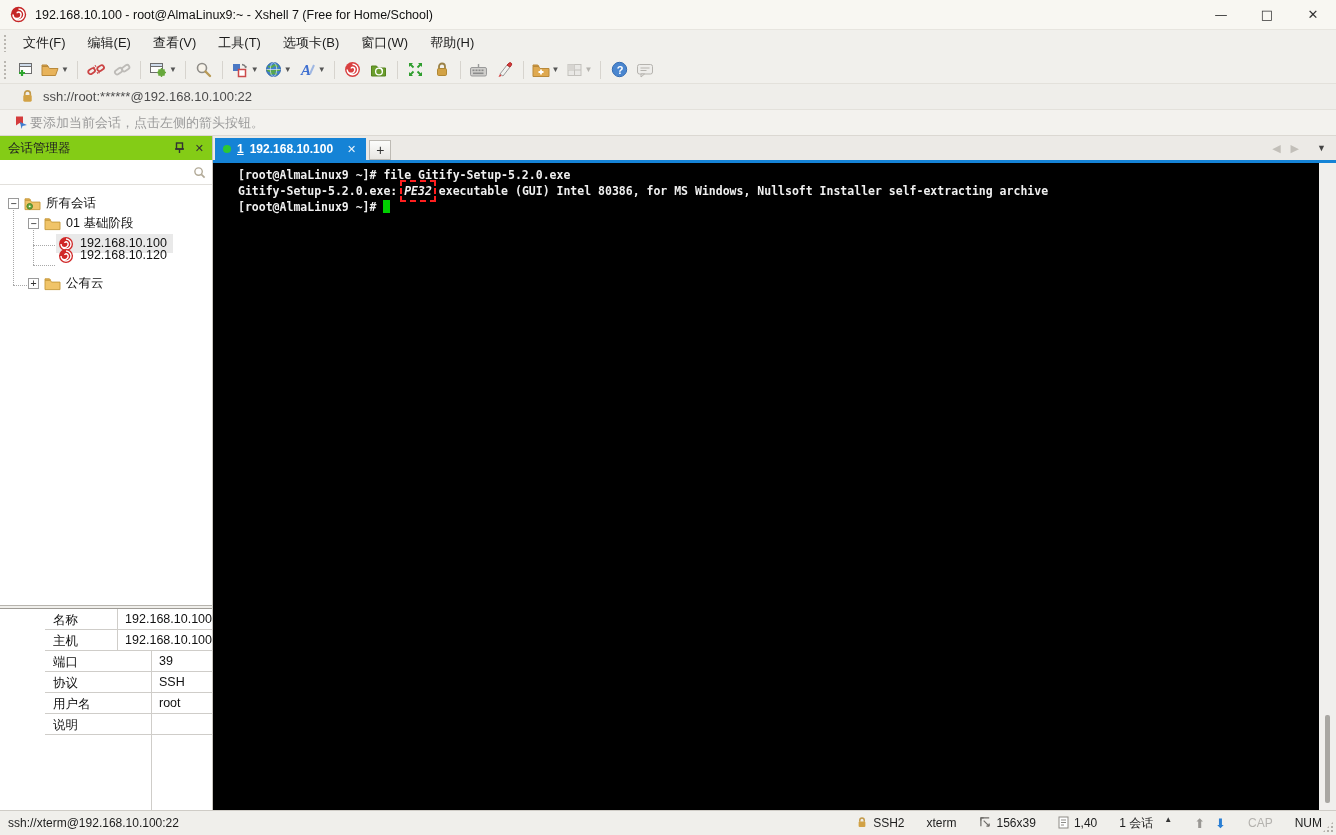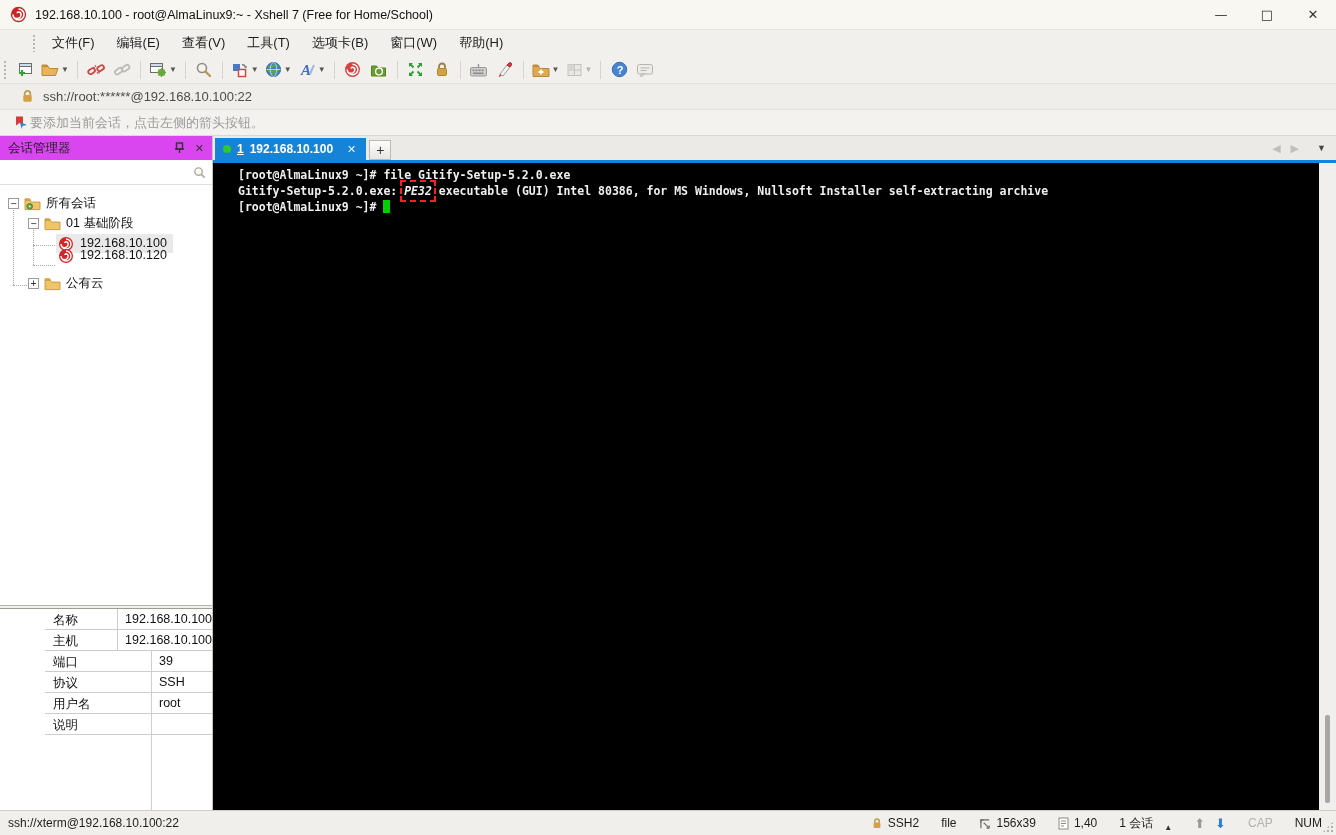--- a/index.html
+++ b/index.html
@@ -11,21 +11,21 @@
   #titlebar { position:absolute; left:0; top:0; width:1336px; height:30px; background:#f8f7f2;
               display:flex; align-items:center; border-bottom:1px solid #e7e5df; }
   #titlebar .app-icon { margin:0 8px 0 10px; width:17px; height:17px; }
   #titlebar .title { font-size:12.5px; color:#111; }
   #win-controls { margin-left:auto; display:flex; height:30px; }
   .win-btn { width:46px; height:30px; display:flex; align-items:center; justify-content:center;
              font-size:13px; color:#333; font-family:"DejaVu Sans",sans-serif; }
 
   
   #menubar { position:absolute; left:0; top:30px; width:1336px; height:26px; background:#f1f0ec;
-             display:flex; align-items:center;padding-left:29px; }
+             display:flex; align-items:center; }
   .grip { width:5px; height:70%; margin:0 4px 0 3px;
           background-image:radial-gradient(#b9b6b0 1px, transparent 1.2px);
           background-size:4px 4px; }
   .menu-item { padding:0 11px; height:100%; display:flex; align-items:center; font-size:13px; color:#1c1c1c; }
 
   
   #toolbar { position:absolute; left:0; top:56px; width:1336px; height:28px; background:#f1f0ec;
              display:flex; align-items:center; border-bottom:1px solid #e3e1db; }
   .tb-btn { height:24px; min-width:24px; padding:0 2px; margin:0 1px; display:flex; align-items:center;
             justify-content:center; border-radius:3px; }
@@ -37,21 +37,21 @@
   #addressbar { position:absolute; left:0; top:84px; width:1336px; height:26px; background:#efeeea;
                 display:flex; align-items:center; border-bottom:1px solid #e3e1db; }
   #addressbar .url { font-size:13px; color:#4c4c4c; margin-left:8px; }
 
   
   #infobar { position:absolute; left:0; top:110px; width:1336px; height:26px; background:#f3f2ee;
              display:flex; align-items:center; border-bottom:1px solid #dbd8d2; }
   #infobar .msg { font-size:13px; color:#9b9b9b; }
 
   
-  #panel-header { position:absolute; left:0; top:136px; width:213px; height:24px; background:#d946ef;
+  #panel-header { position:absolute; left:0; top:136px; width:213px; height:24px; background:#84cc16;
                   display:flex; align-items:center; border-right:1px solid #c9c6c0; }
   #panel-header .ph-title { margin-left:8px; font-size:12.5px; color:#222; }
   #panel-header .ph-btns { margin-left:auto; display:flex; align-items:center; gap:10px; margin-right:8px;
                            color:#333; font-size:12px; }
   #tabstrip { position:absolute; left:213px; top:136px; width:1123px; height:24px; background:#eceae6;
               display:flex; align-items:flex-end; }
   #tab-underline { position:absolute; left:213px; top:160px; width:1123px; height:3px; background:#1583d6; }
   .tab-active { height:22px; background:#1583d6; color:#fff; display:flex; align-items:center;
                 padding:0 10px 0 8px; gap:6px; margin-left:2px; }
   .tab-dot { width:8px; height:8px; border-radius:50%; background:#2ec832; }
@@ -98,21 +98,21 @@
   .pe-annot { outline:2px dashed #ff1f1f; outline-offset:2px;font-style:italic; }
   .cursor-block { display:inline-block; width:7px; height:13px; background:#00cf00; vertical-align:-2px; }
   #term-scroll { position:absolute; left:1319px; top:163px; width:17px; height:647px; background:#f0efed; }
   #term-thumb { position:absolute; left:6px; top:552px; width:5px; height:88px; background:#a9a7a3; border-radius:2px; }
 
   
   #statusbar { position:absolute; left:0; top:810px; width:1336px; height:25px; background:#f0efeb;
                border-top:1px solid #cfccc6; display:flex; align-items:center; font-size:12px; color:#1d1d1d; }
   #statusbar .sb-left { margin-left:8px; }
   #statusbar .sb-right { margin-left:auto; display:flex; align-items:center; margin-right:14px; gap:0; }
-  .sb-item { display:flex; align-items:flex-end; gap:5px; margin-left:22px; }
+  .sb-item { display:flex; align-items:flex-start; gap:5px; margin-left:22px; }
   .sb-dim { color:#b4b2ae; }
   .sb-up { color:#9a9894; font-size:13px; }
   .sb-down { color:#2b7fd4; font-size:13px; }
   .sb-tri { font-size:8px; color:#333; margin-left:6px; }
   #resize-grip { position:absolute; right:2px; bottom:2px; width:12px; height:12px;
                  background-image:radial-gradient(#b3b0aa 1.1px, transparent 1.3px);
                  background-size:4px 4px; background-position:bottom right; clip-path:polygon(100% 0,100% 100%,0 100%); }
 </style>
 </head>
 <body>
@@ -470,21 +470,21 @@
 <div id="statusbar">
   <span class="sb-left">ssh://xterm@192.168.10.100:22</span>
   <div class="sb-right">
     <span class="sb-item">
       <svg width="12" height="13" viewBox="0 0 16 16">
           <path d="M5 7 V5 a3 3 0 0 1 6 0 v2" fill="none" stroke="#c29a4a" stroke-width="2"></path>
           <rect x="3.5" y="6.5" width="9" height="7.5" rx="1.4" fill="#d2a245"></rect>
         </svg>
       <span>SSH2</span>
     </span>
-    <span class="sb-item">file</span>
+    <span class="sb-item">xterm</span>
     <span class="sb-item">
       <svg width="13" height="12" viewBox="0 0 14 13">
           <path d="M2 11 V2 h9" fill="none" stroke="#6e6c68" stroke-width="1.3"></path>
           <path d="M2 2 l3 0 M2 2 l0 3" stroke="#6e6c68" stroke-width="1.3"></path>
           <path d="M11 11 l-3 0 M11 11 l0 -3 M11 11 L5 5" stroke="#6e6c68" stroke-width="1.3"></path>
         </svg>
       <span>156x39</span>
     </span>
     <span class="sb-item">
       <svg width="11" height="13" viewBox="0 0 11 13">

